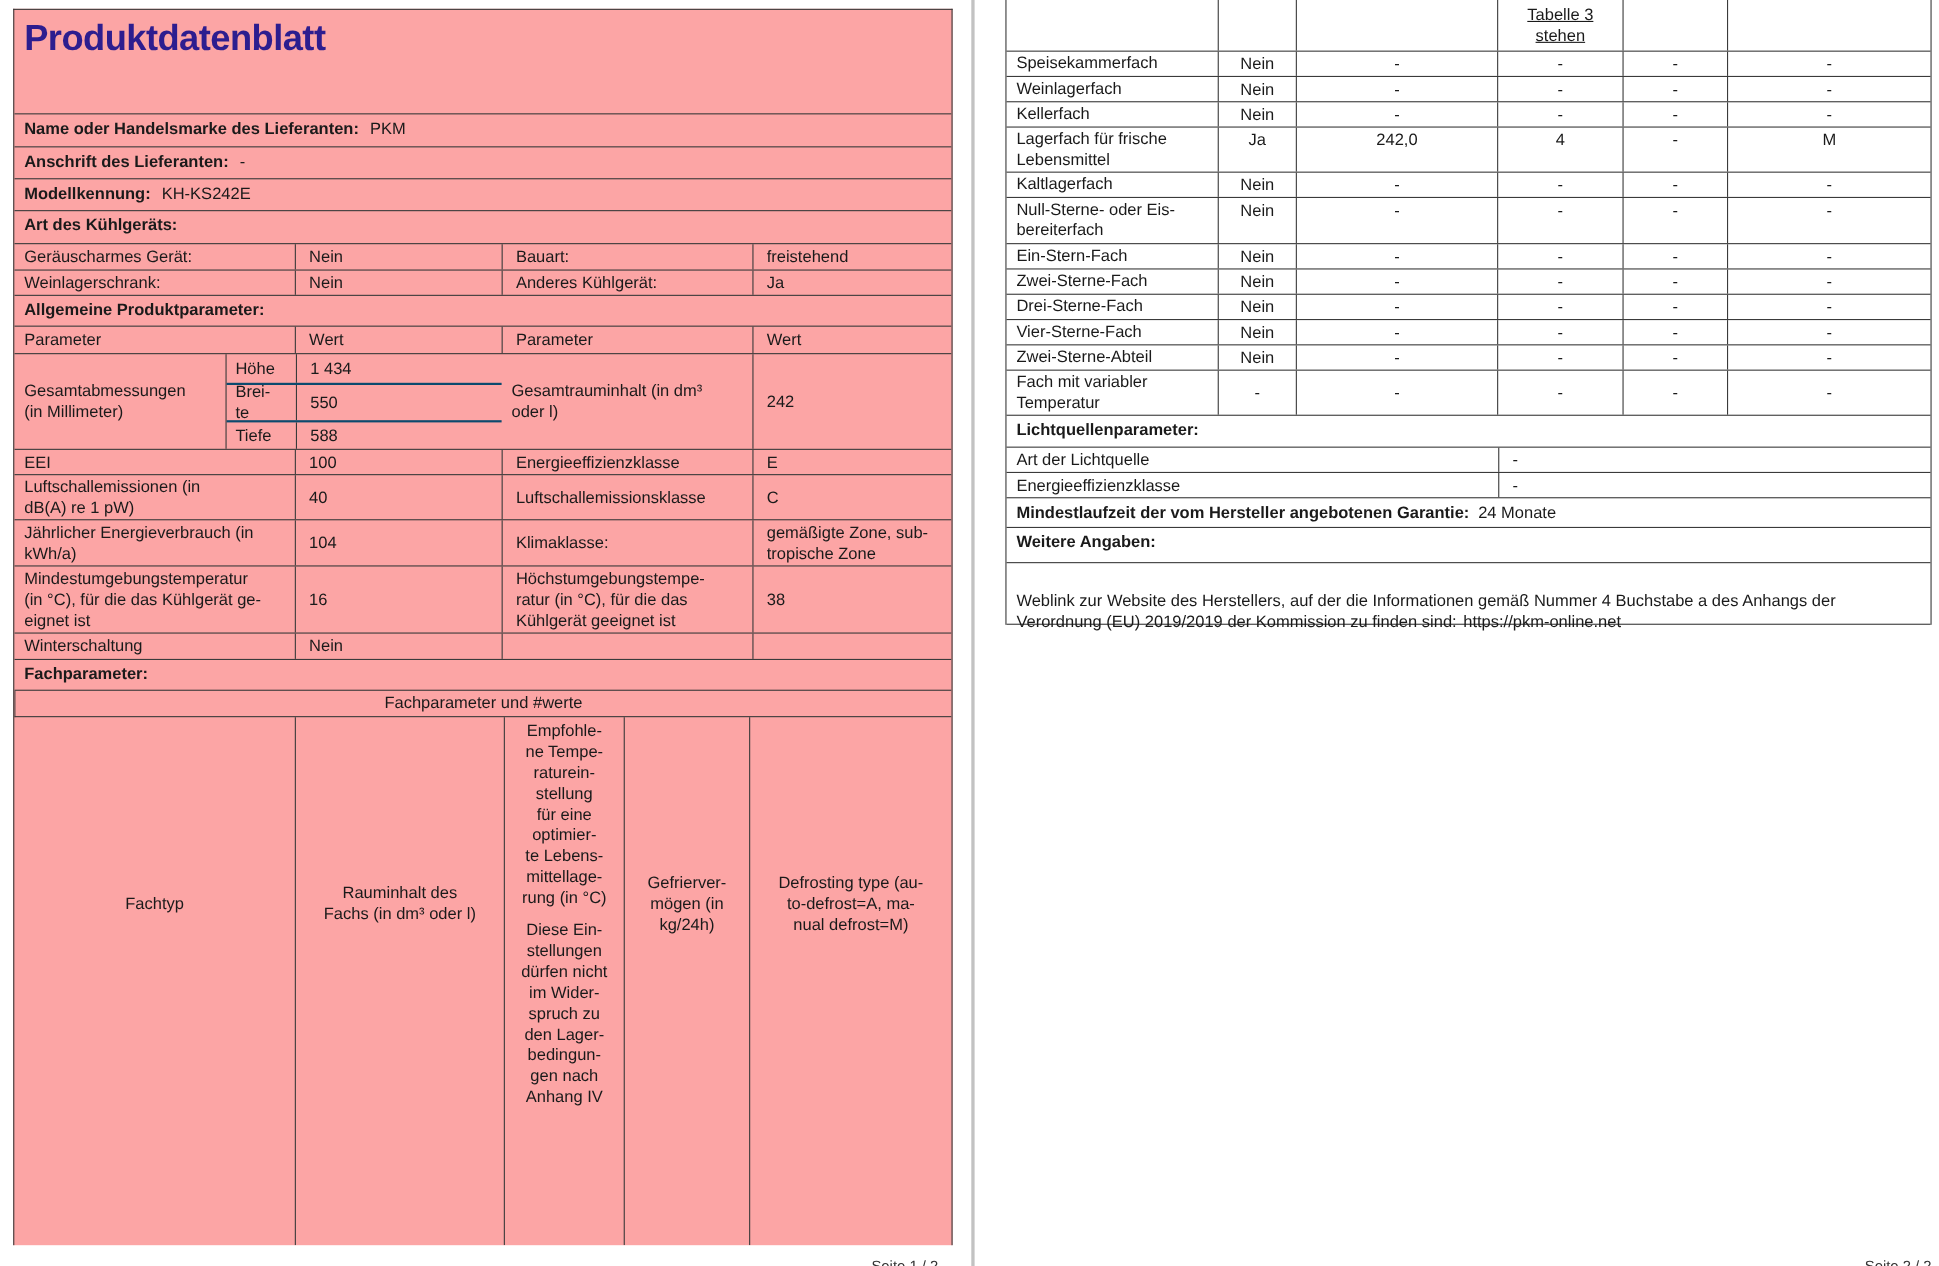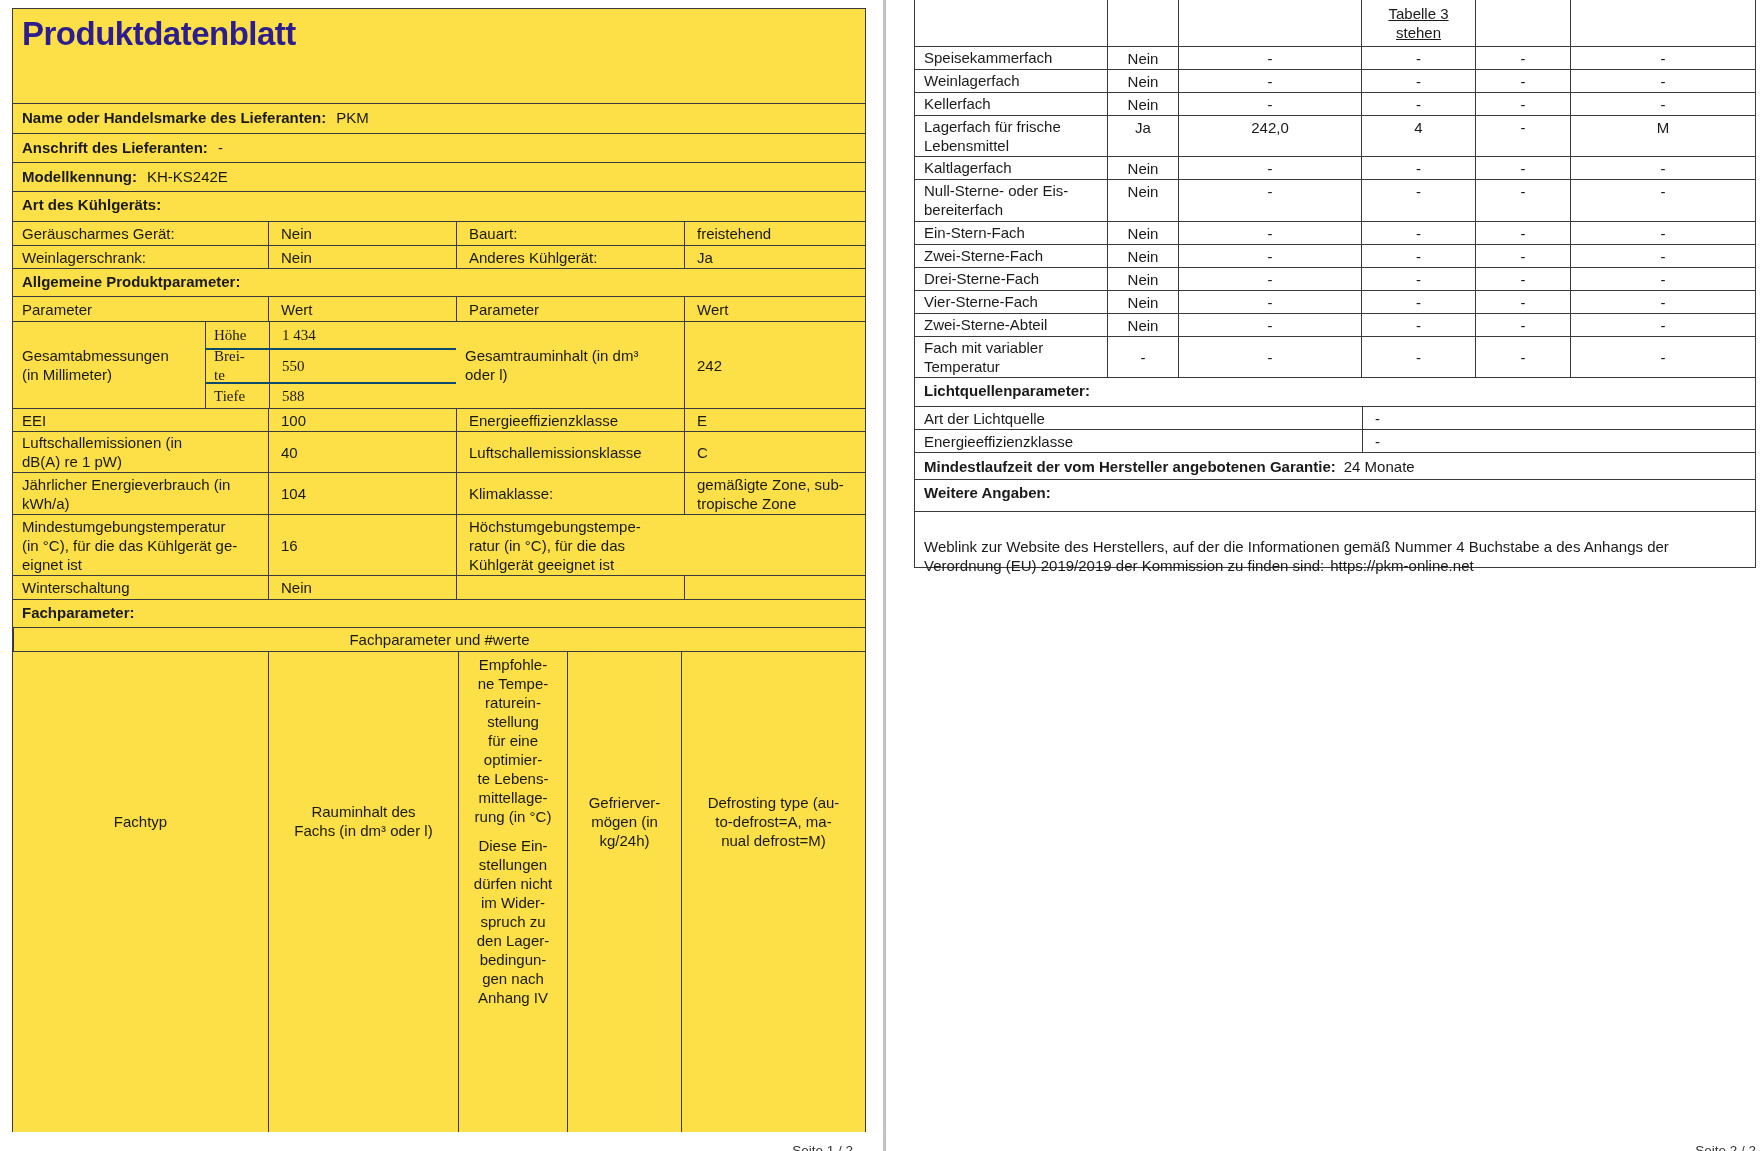--- a/index.html
+++ b/index.html
@@ -8,42 +8,42 @@
     background:#ffffff;
     font-family:"Liberation Sans", sans-serif;
     font-size:15px;line-height:19px;color:#1a1a1a;
   }
   .pre{white-space:pre-line;}
 
   
   #page1{
     position:absolute;left:12px;top:8px;width:854px;height:1124px;
     border:1px solid #3a3a3a;border-bottom:none;box-sizing:border-box;
-    overflow:hidden;background:#fde047;
+    overflow:hidden;background:#fca5a5;
   }
   .row{display:flex;border-bottom:1px solid #3a3a3a;box-sizing:border-box;}
   .cell{box-sizing:border-box;padding:2px 8px 2px 9px;display:flex;flex-direction:column;justify-content:center;}
   .cell+.cell{border-left:1px solid #3a3a3a;}
   .val{padding-left:12px;}
   .cc1{width:255px;}
   .cc2{width:188px;}
   .cc3{width:228px;}
   .cc4{flex:1;}
   .titleblock{display:block;padding:5px 9px;height:95px;box-sizing:border-box;border-bottom:1px solid #3a3a3a;}
   .doc-title{font-size:33px;line-height:40px;font-weight:bold;color:#2d1d8f;letter-spacing:-0.5px;}
   .doc-sub{margin-top:7px;line-height:21.5px;font-size:15px;}
   .hline{display:block;padding:4px 9px;}
   .hline .lab{font-weight:bold;}
   .hline .v{margin-left:10px;}
   .sect{display:block;padding:3px 9px;font-weight:bold;}
   
   .dimsrow{display:flex;height:87px;border-bottom:1px solid #3a3a3a;box-sizing:border-box;}
   .dims-a{width:192px;box-sizing:border-box;padding:2px 6px 2px 9px;display:flex;flex-direction:column;justify-content:center;}
   .dims-mid{width:251px;box-sizing:border-box;border-left:1px solid #3a3a3a;display:flex;flex-direction:column;}
-  .subrow{display:flex;box-sizing:border-box;font-family:Liberation Serif, serif;}
+  .subrow{display:flex;box-sizing:border-box;}
   .subrow+.subrow{border-top:2px solid #0c4a6e;}
   .sub-k{width:63px;box-sizing:border-box;padding:1px 4px 1px 8px;display:flex;flex-direction:column;justify-content:center;}
   .sub-v{flex:1;border-left:1px solid #3a3a3a;box-sizing:border-box;padding:1px 4px 1px 12px;display:flex;flex-direction:column;justify-content:center;}
   .h26{height:26px;} .h34{height:34px;} .h27f{flex:1;}
   
   .fwrow{display:flex;height:24px;box-sizing:border-box;flex-direction:column;}
   .fw-left{width:255px;box-sizing:border-box;}
   .fw-right{flex:1;border-left:1px solid #3a3a3a;border-bottom:1px solid #3a3a3a;box-sizing:border-box;text-align:center;padding-top:2px;}
   .tallrow{display:flex;height:480px;box-sizing:border-box;}
   .tcell{box-sizing:border-box;text-align:center;padding:0 4px;}
@@ -174,20 +174,21 @@
 tropische Zone</div>
   </div>
   <div class="row rh61">
     <div class="cell cc1 pre">Mindestumgebungstemperatur
 (in °C), für die das Kühlgerät ge-
 eignet ist</div>
     <div class="cell cc2 val">16</div>
     <div class="cell cc3 val pre">Höchstumgebungstempe-
 ratur (in °C), für die das
 Kühlgerät geeignet ist</div>
+    <div class="cell cc4 val">38</div>
   </div>
   <div class="row rh24">
     <div class="cell cc1">Winterschaltung</div>
     <div class="cell cc2 val">Nein</div>
     <div class="cell cc3 val"></div>
     <div class="cell cc4 val"></div>
   </div>
 
   <div class="row rh28 sect">Fachparameter:</div>
 

